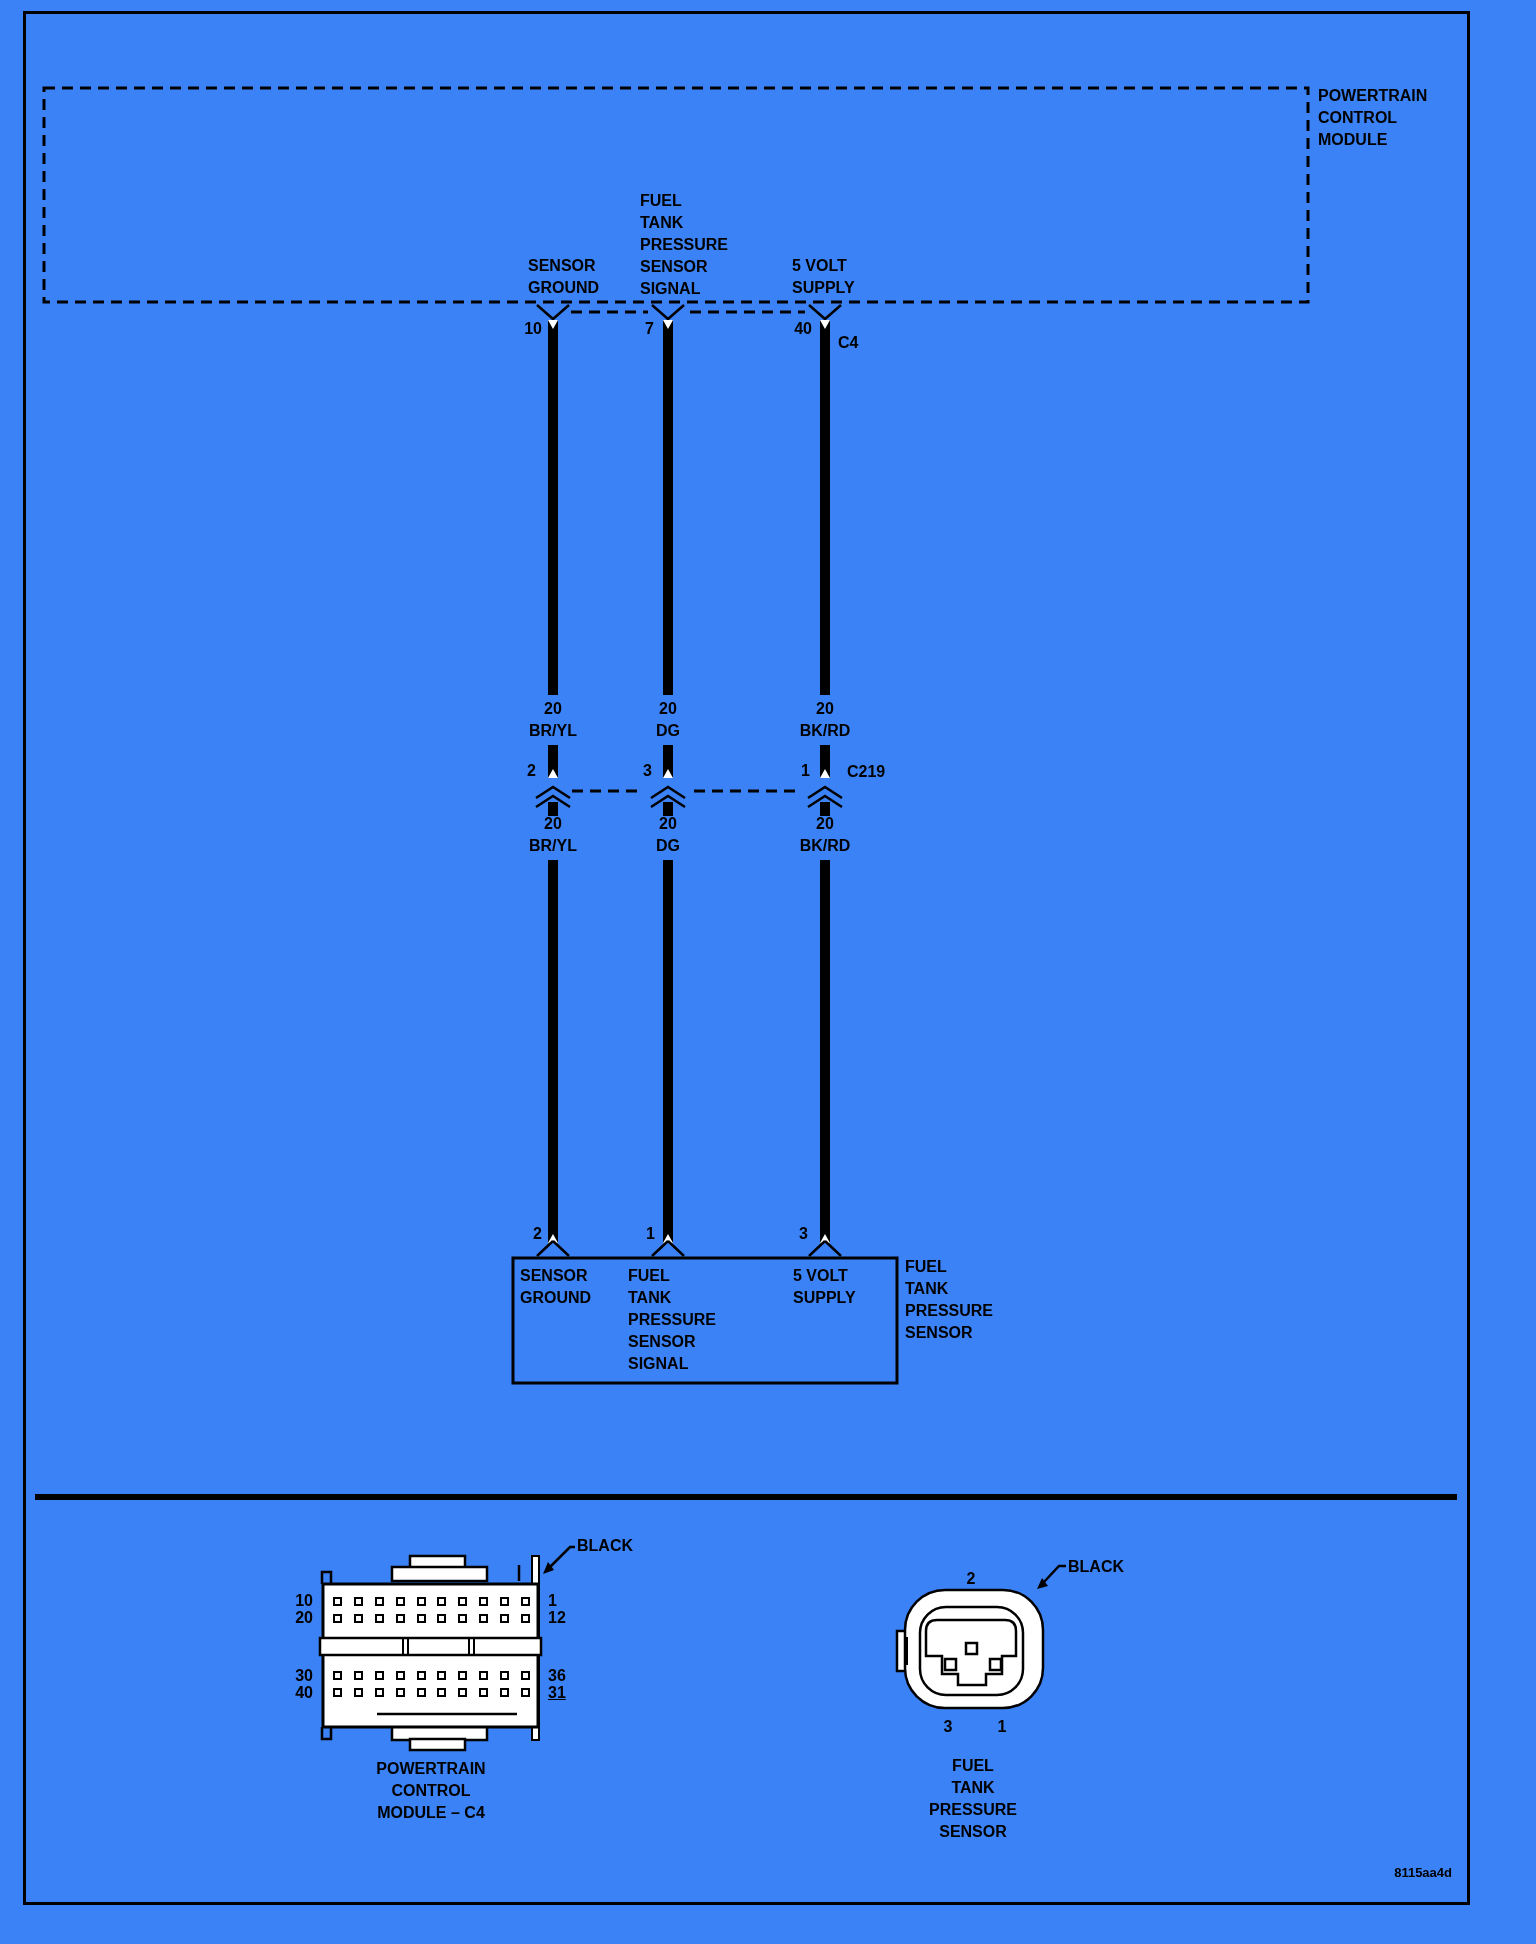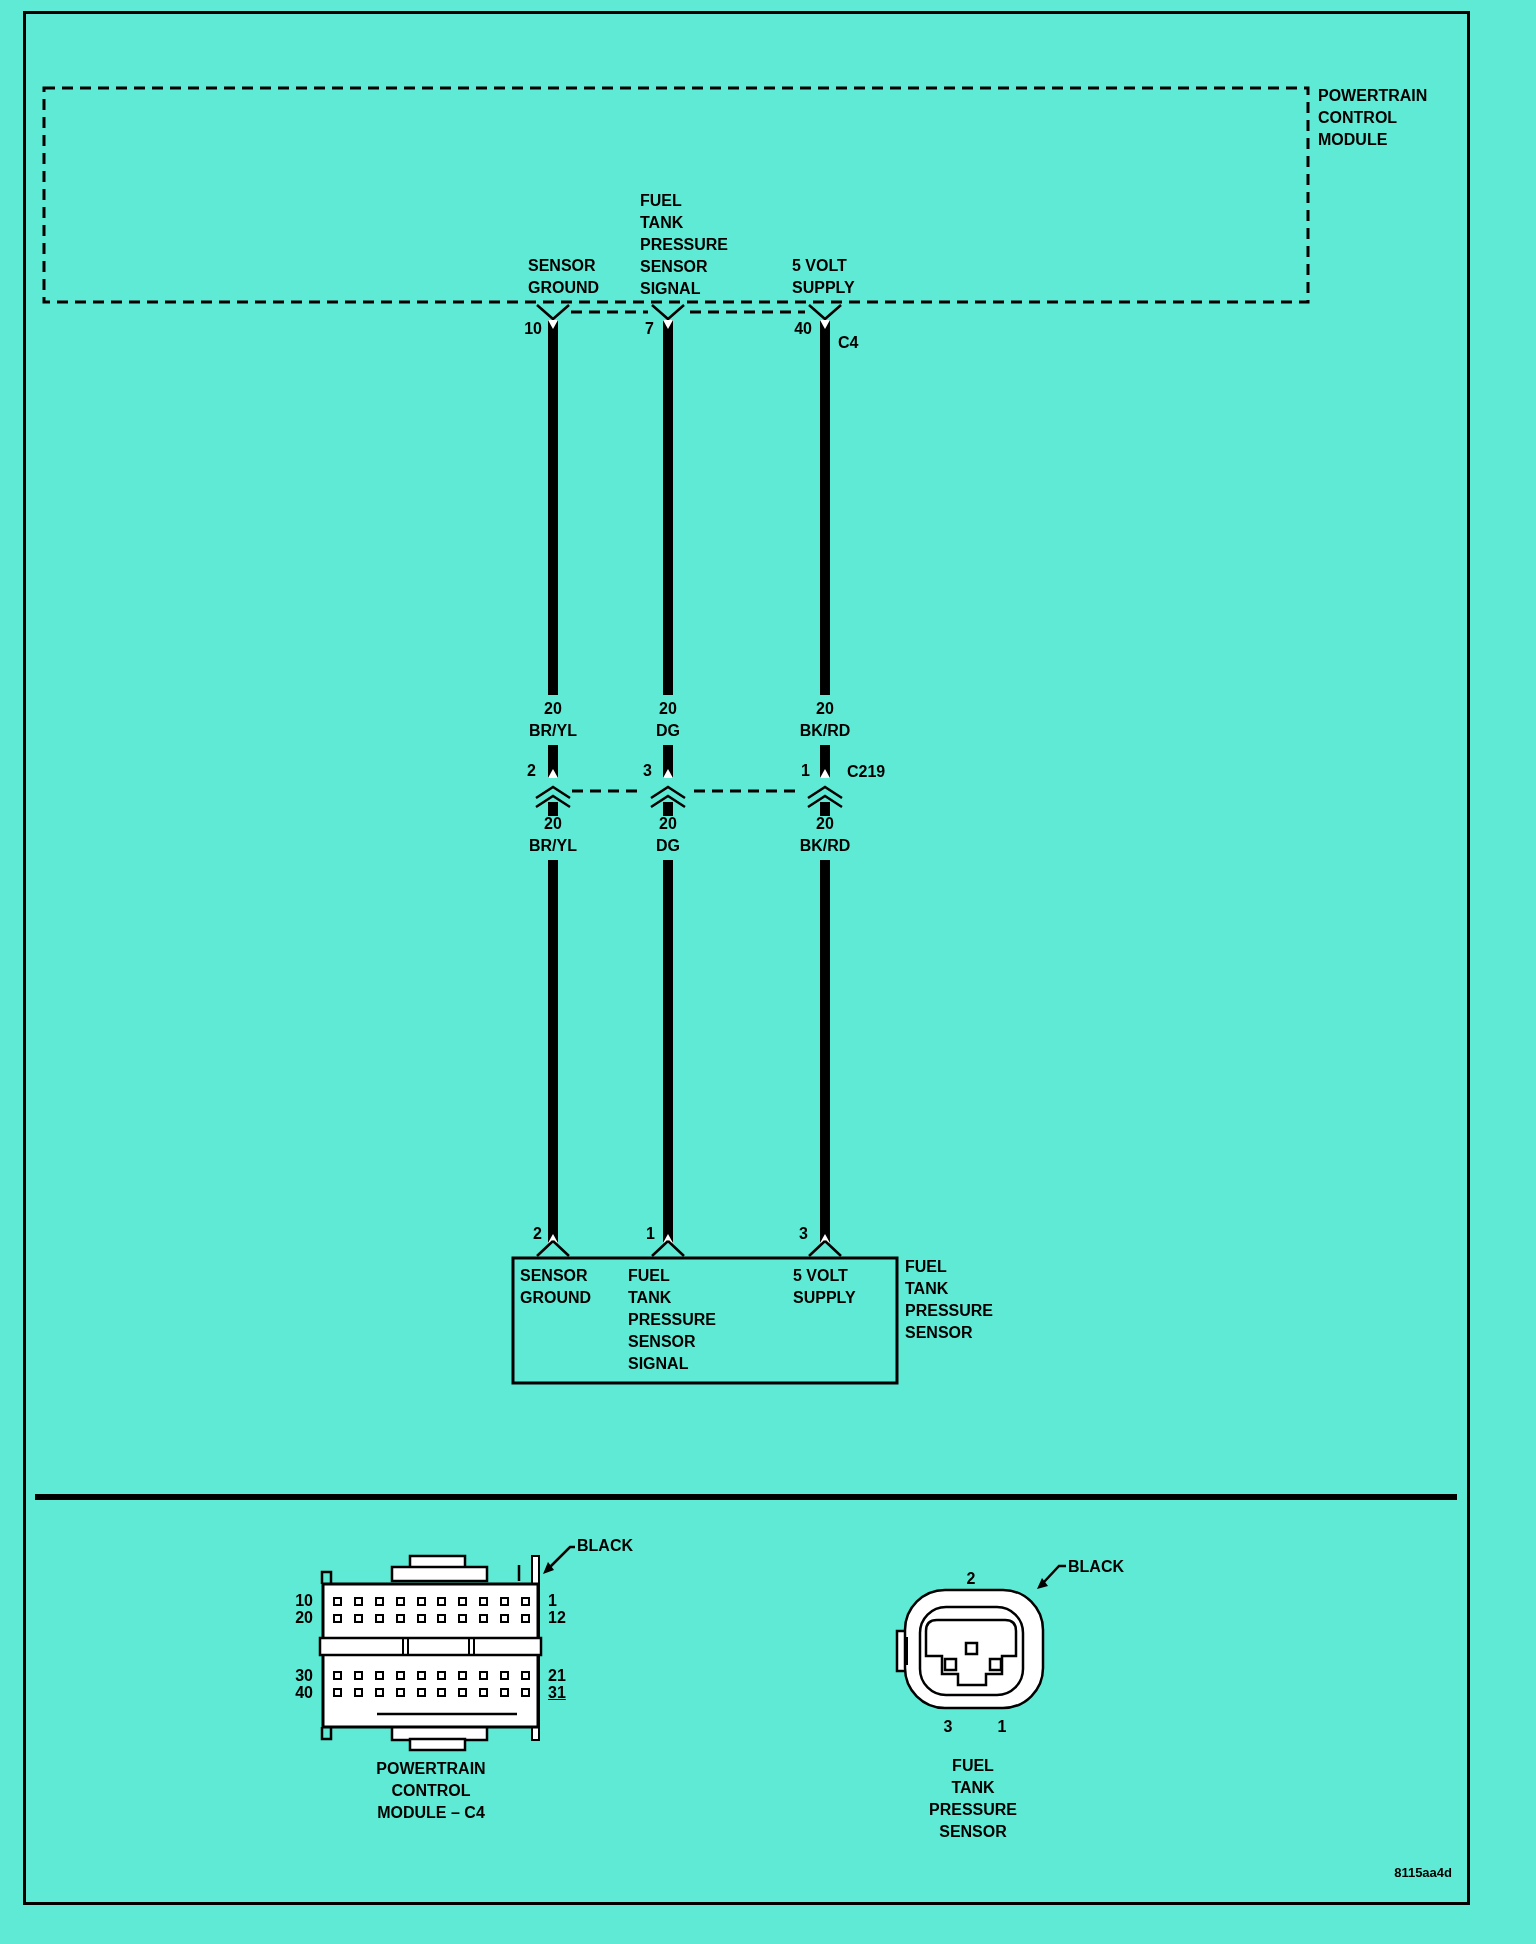--- a/index.html
+++ b/index.html
@@ -1,16 +1,16 @@
 <!DOCTYPE html>
 <html><head>
 <meta charset="utf-8">
 <style>
   html,body{margin:0;padding:0;background:#fff;}
-  #page{position:relative;width:1536px;height:1944px;background:#5eead4;overflow:hidden;
+  #page{position:relative;width:1536px;height:1944px;background:#3b82f6;overflow:hidden;
         font-family:"Liberation Sans", sans-serif;color:#000;}
   #outer-border{position:absolute;left:23px;top:11px;width:1447px;height:1894px;
         border:3px solid #000;box-sizing:border-box;}
   svg.canvas{position:absolute;left:0;top:0;width:1536px;height:1944px;}
   .lbl{position:absolute;font-weight:bold;font-size:16px;line-height:22px;
        white-space:pre-line;letter-spacing:0;}
   .r{transform:translateX(-100%);text-align:right;}
   .c{transform:translateX(-50%);text-align:center;}
   .small{font-size:13px;}
   .stroke{fill:none;stroke:#000;}
@@ -208,21 +208,21 @@
 PRESSURE
 SENSOR</div>
 
   <div class="lbl" style="left:577px;top:1535px;">BLACK</div>
   <div class="lbl r" style="left:313px;top:1590px;">10</div>
   <div class="lbl r" style="left:313px;top:1607px;">20</div>
   <div class="lbl r" style="left:313px;top:1665px;text-align:center;">30</div>
   <div class="lbl r" style="left:313px;top:1682px;">40</div>
   <div class="lbl" style="left:548px;top:1590px;">1</div>
   <div class="lbl" style="left:548px;top:1607px;">12</div>
-  <div class="lbl" style="left:548px;top:1665px;">21</div>
+  <div class="lbl" style="left:548px;top:1665px;">36</div>
   <div class="lbl" style="left:548px;top:1682px;text-decoration:underline;">31</div>
   <div class="lbl c" style="left:431px;top:1758px;">POWERTRAIN
 CONTROL
 MODULE – C4</div>
 
   <div class="lbl" style="left:1068px;top:1556px;">BLACK</div>
   <div class="lbl c" style="left:971px;top:1568px;">2</div>
   <div class="lbl c" style="left:948px;top:1716px;">3</div>
   <div class="lbl c" style="left:1002px;top:1716px;">1</div>
   <div class="lbl c" style="left:973px;top:1755px;">FUEL

